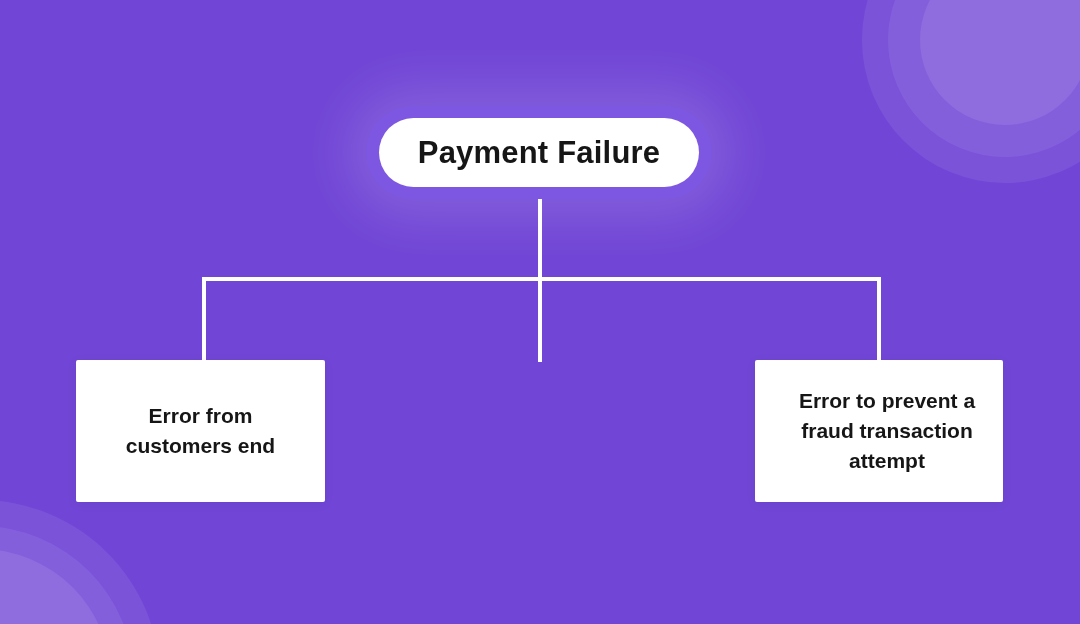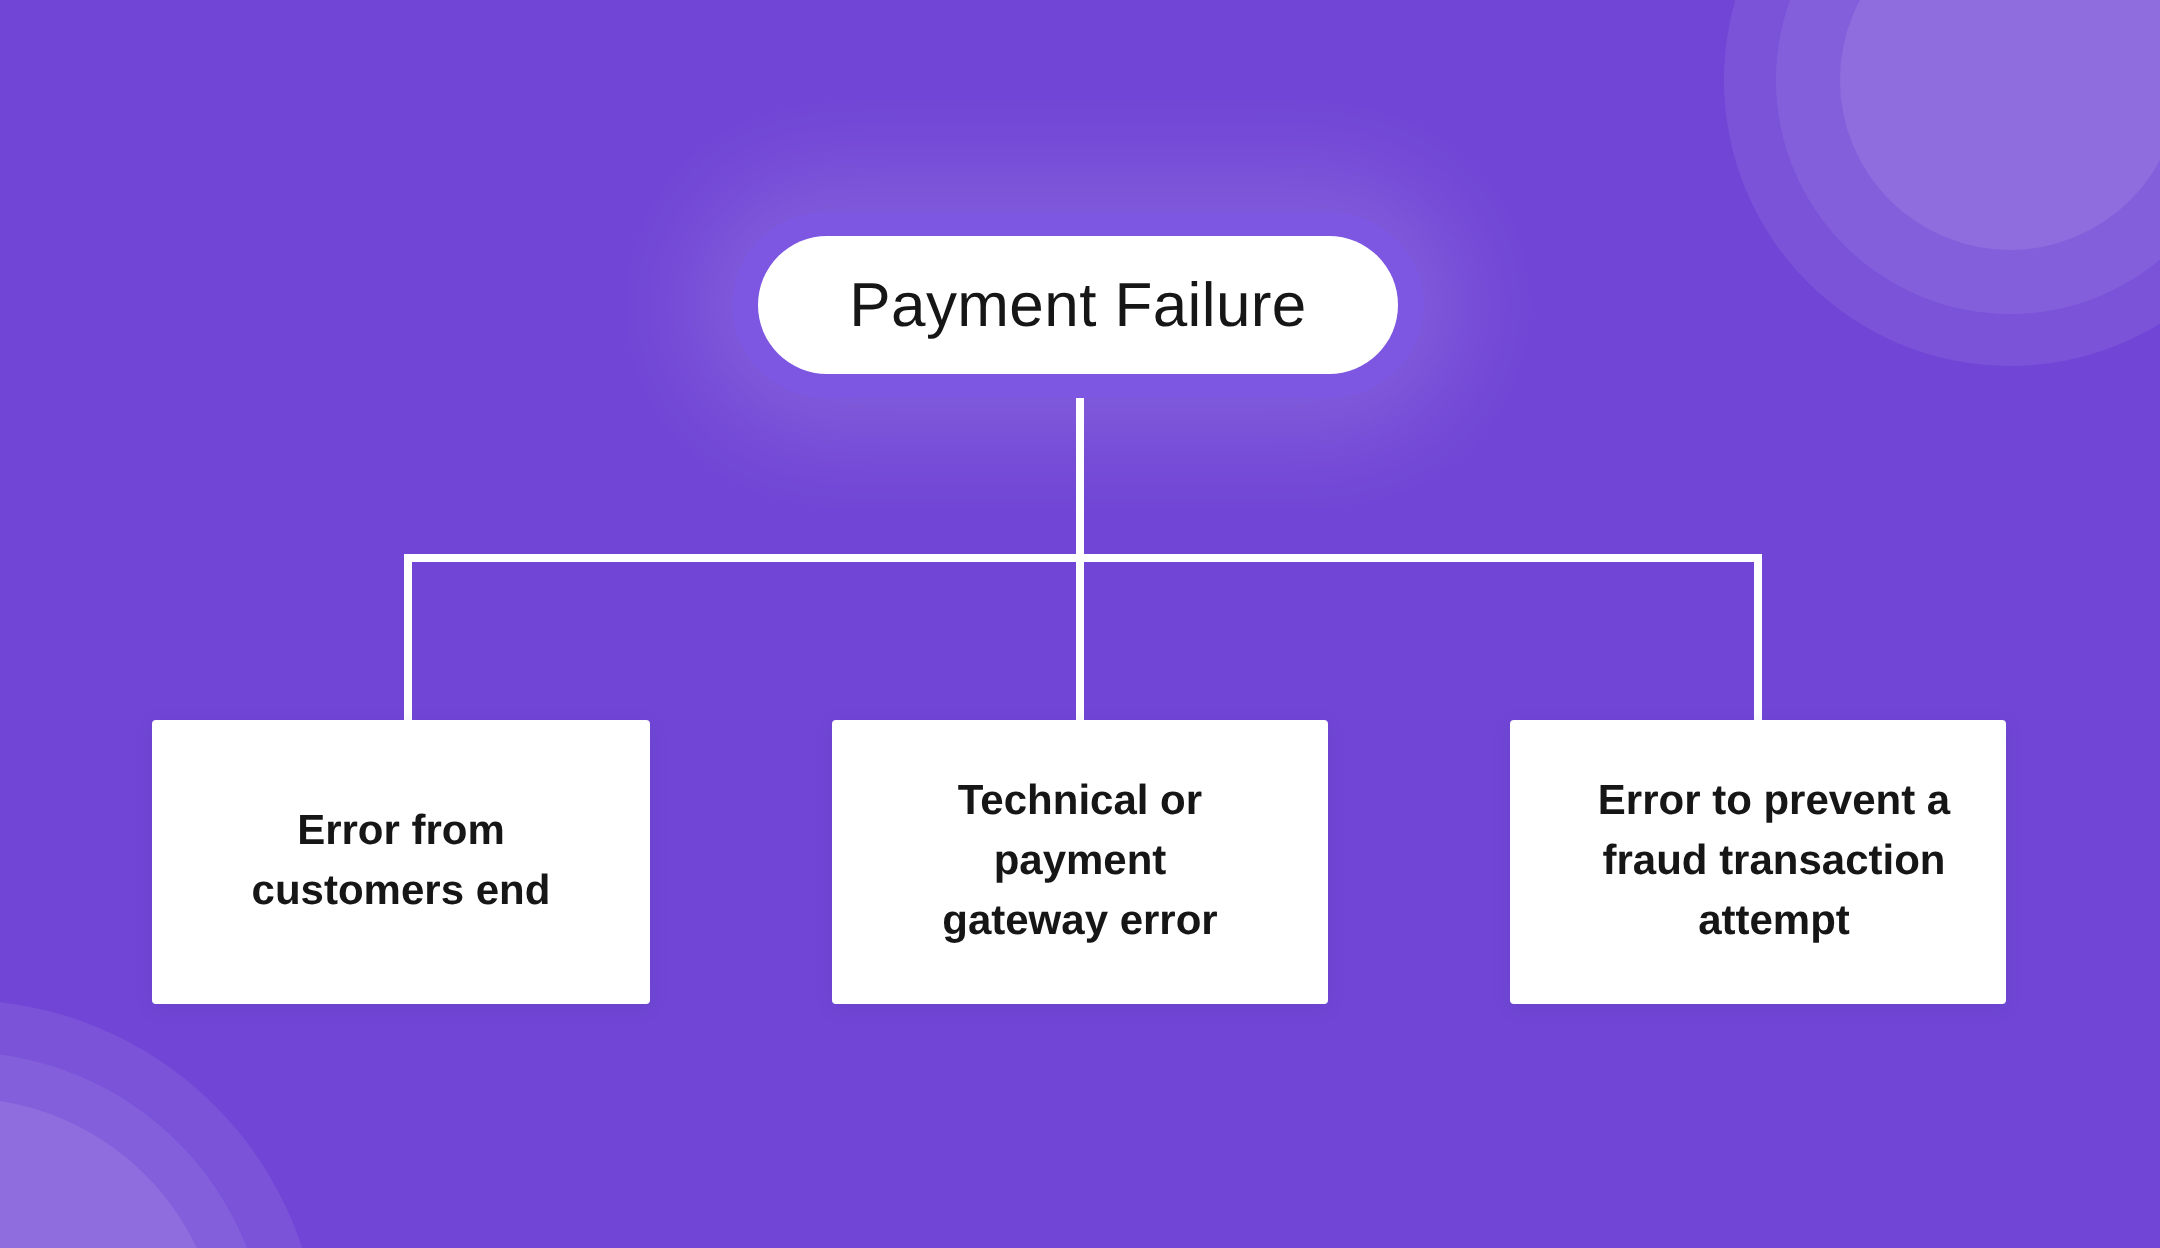--- a/index.html
+++ b/index.html
@@ -59,21 +59,21 @@
     position: absolute;
     left: 13px; top: 12px; right: 13px; bottom: 12px;
     border-radius: 35px;
     background: var(--node-fill);
     display: flex;
     align-items: center;
     justify-content: center;
   }
   .root-label {
     font-size: 31px;
-    font-weight: 400;
+    font-weight: 700;
     color: var(--text);
     letter-spacing: 0.2px;
     white-space: nowrap;
   }
 
   
   .child-box {
     position: absolute;
     top: 360px;
     height: 142px;
@@ -117,24 +117,19 @@
   <div class="root-ring">
     <div class="root-pill">
       <span class="root-label">Payment Failure</span>
     </div>
   </div>
 
   <div class="child-box child-1">
     <span class="child-label">Error from
 customers end</span>
   </div>
-  <div class="child-box child-2">
-    <span class="child-label">Technical or
-payment
-gateway error</span>
-  </div>
   <div class="child-box child-3">
     <span class="child-label">Error to prevent a
 fraud transaction
 attempt</span>
   </div>
 
 </div>
 
 </body></html>

